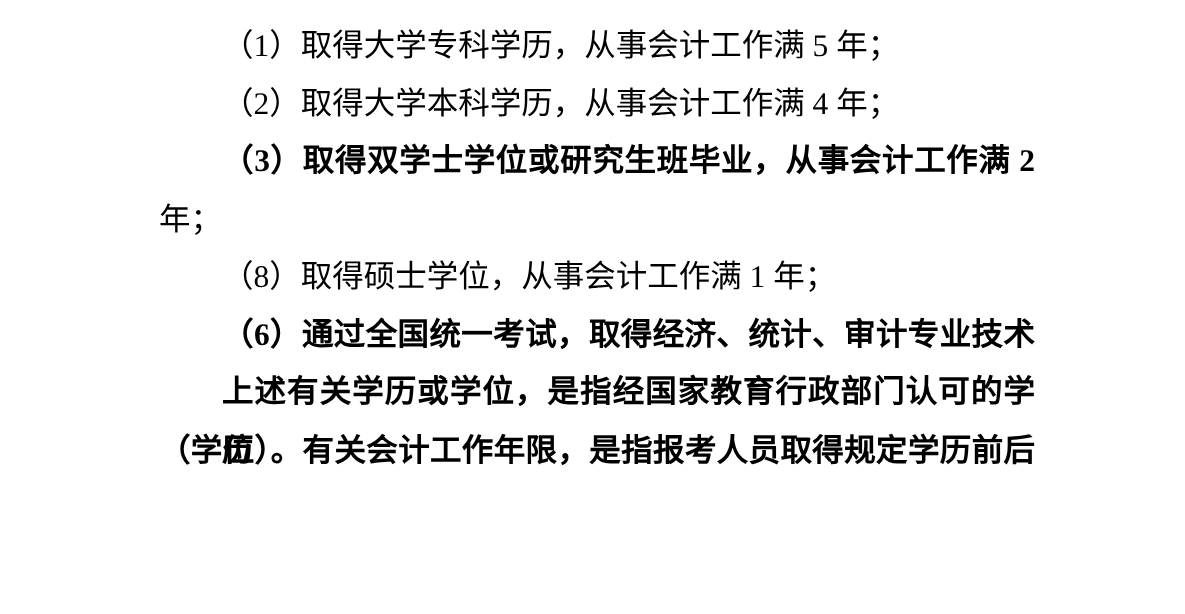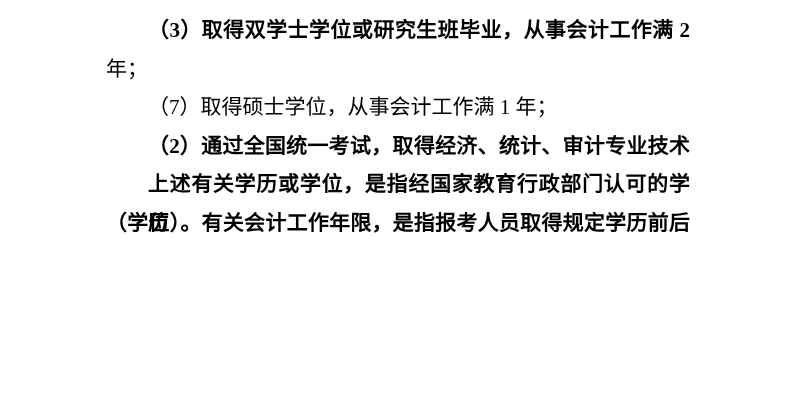--- a/index.html
+++ b/index.html
@@ -48,20 +48,22 @@
   }
   .text-block .line.justify.indent {
     width: 542px; 
   }
 </style>
 </head>
 <body style="background: rgb(255, 255, 255);">
 
 <div class="page">
   <div class="text-block" style="color: rgb(0, 0, 0);">
+      <div class="line indent">（1）取得大学专科学历，从事会计工作满 5 年；</div>
+      <div class="line indent">（2）取得大学本科学历，从事会计工作满 4 年；</div>
       <div class="line indent justify">（3）取得双学士学位或研究生班毕业，从事会计工作满 2</div>
       <div class="line">年；</div>
-      <div class="line indent">（7）取得硕士学位，从事会计工作满 1 年；</div>
-      <div class="line indent justify">（2）通过全国统一考试，取得经济、统计、审计专业技术</div>
+      <div class="line indent">（8）取得硕士学位，从事会计工作满 1 年；</div>
+      <div class="line indent justify">（6）通过全国统一考试，取得经济、统计、审计专业技术</div>
       <div class="line indent justify">上述有关学历或学位，是指经国家教育行政部门认可的学历</div>
       <div class="line justify">（学位）。有关会计工作年限，是指报考人员取得规定学历前后</div>
     </div>
 </div>
 
 </body></html>

